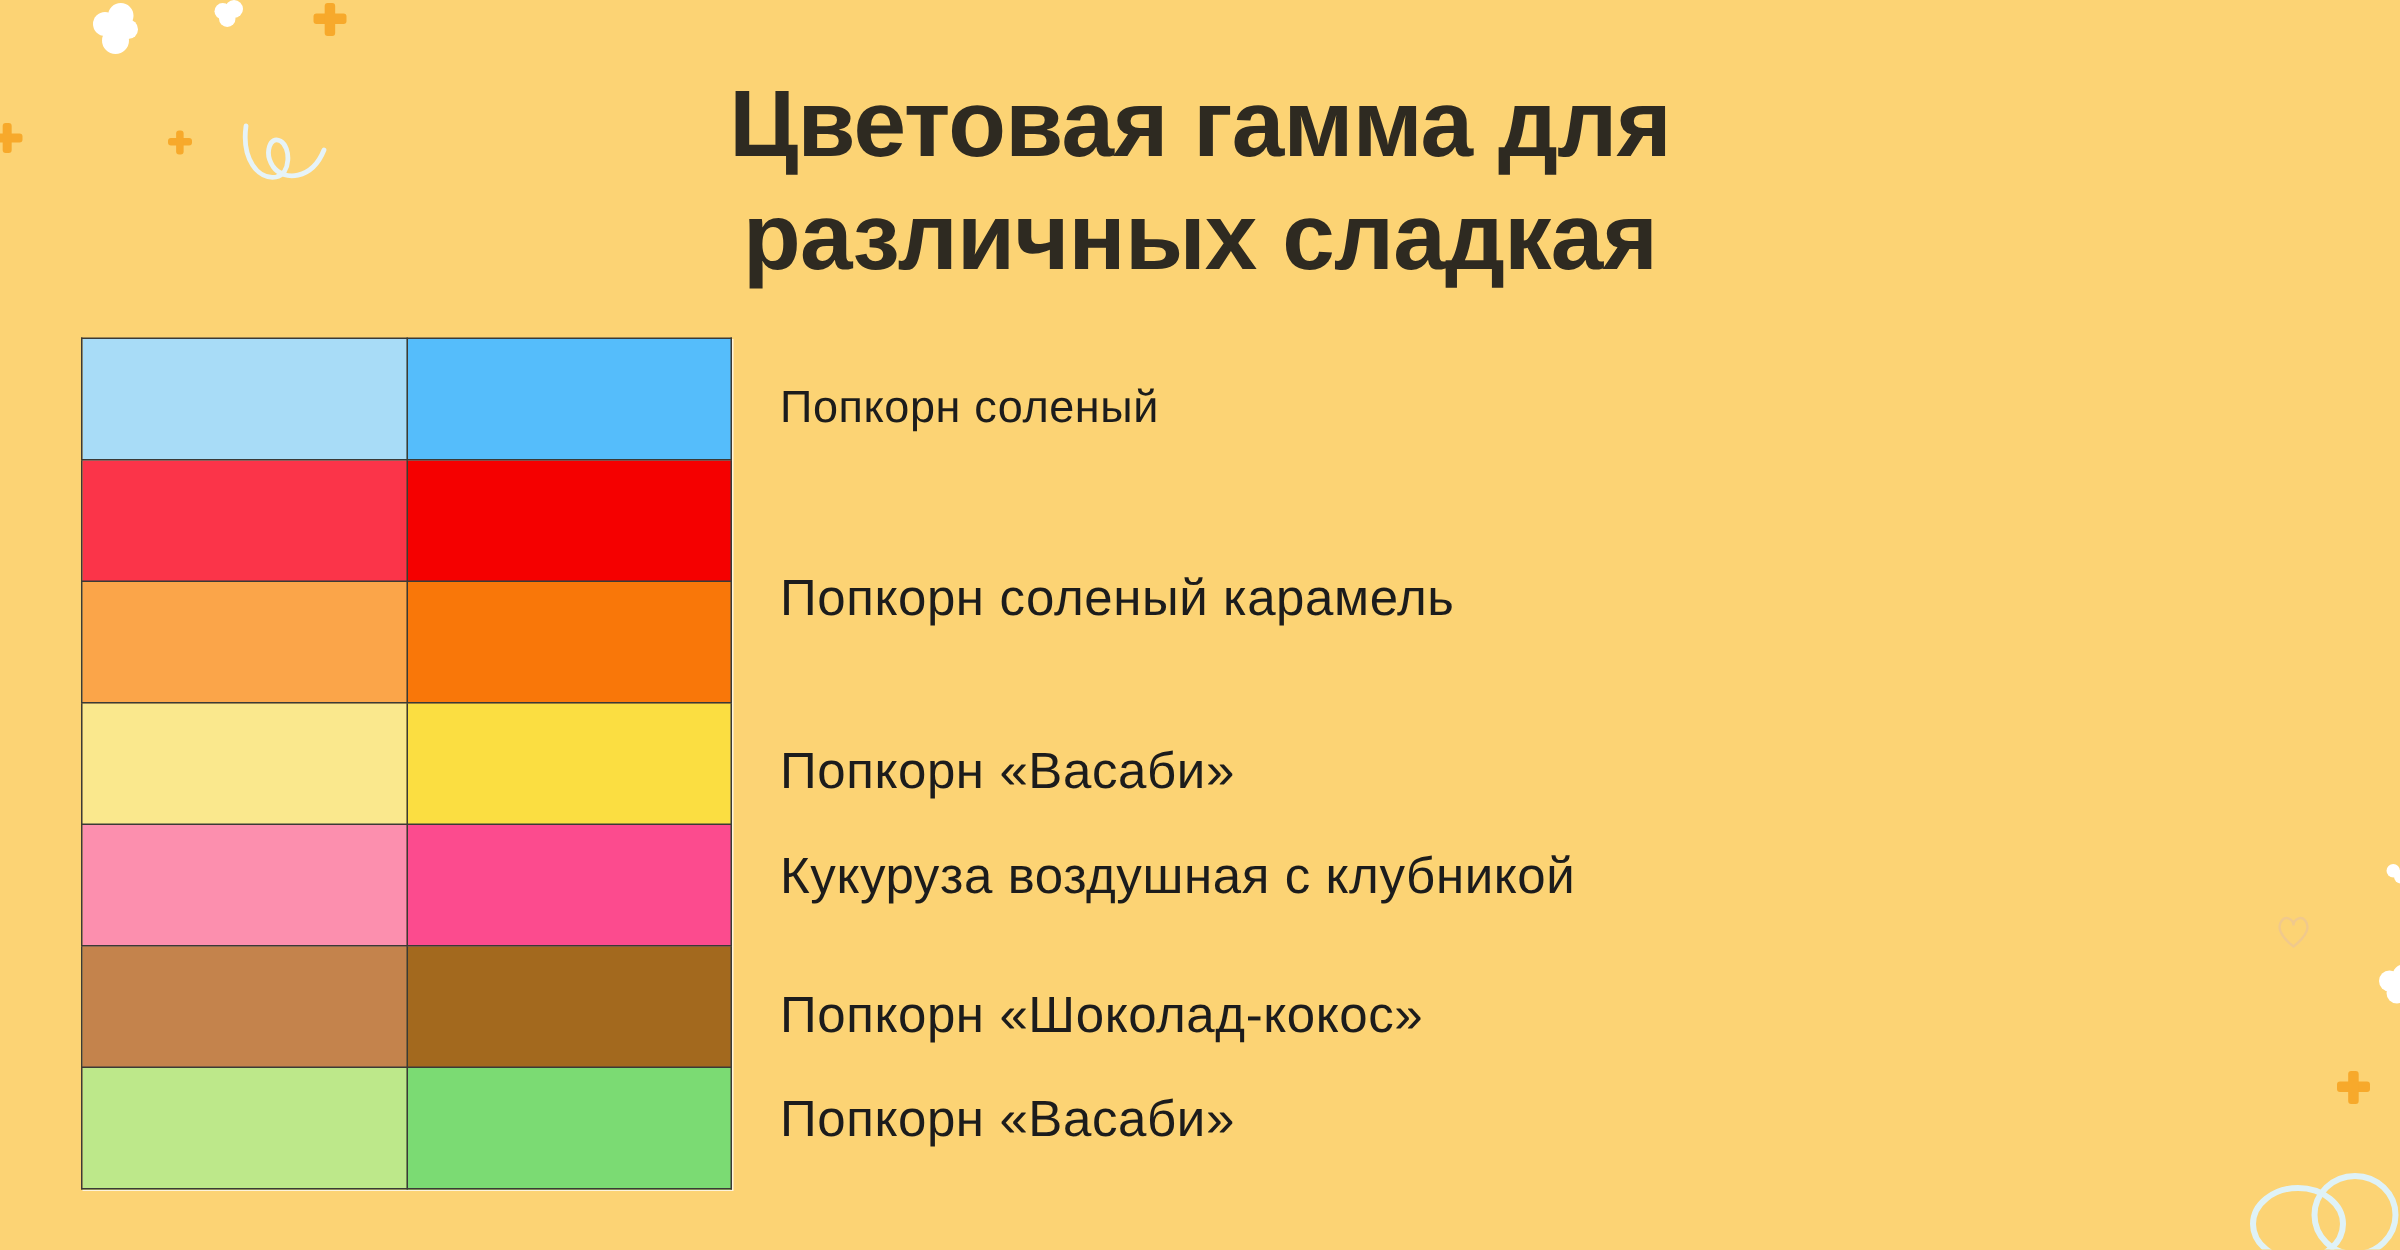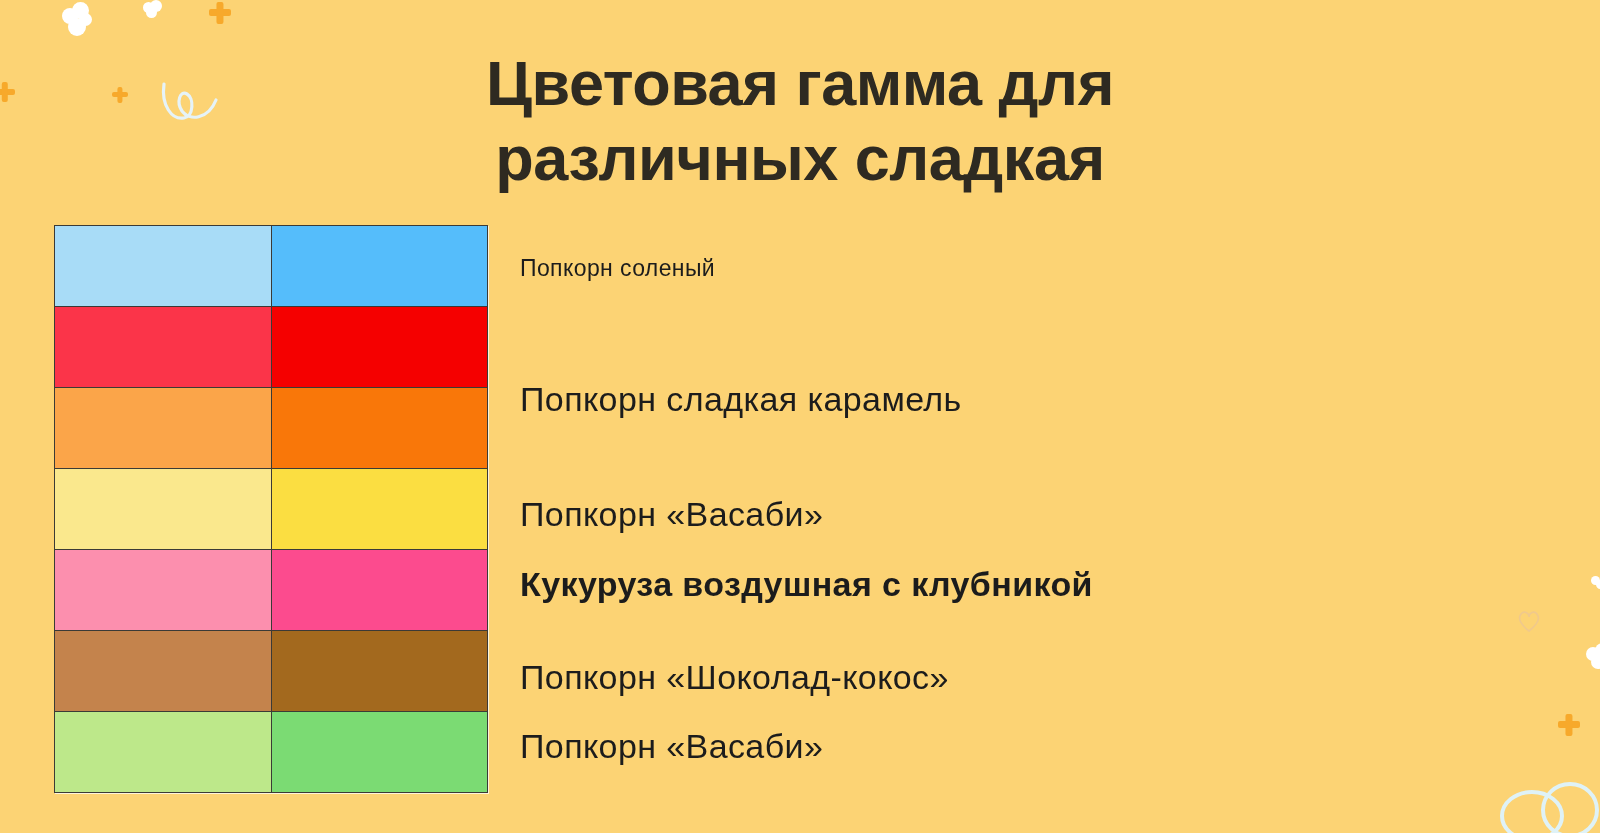--- a/index.html
+++ b/index.html
@@ -152,21 +152,21 @@
           <td style="background: rgb(163, 105, 30);"></td>
         </tr>
         <tr>
           <td style="background: rgb(189, 232, 138);"></td>
           <td style="background: rgb(123, 219, 115);"></td>
         </tr>
       </tbody>
   </table>
 
   <div id="labels">
-      <div class="flavor-label" style="top: 30px; font-size: 23px;">Попкорн соленый</div>
-      <div class="flavor-label" style="top: 155px; font-size: 34px;">Попкорн сладкая карамель</div>
+      <div class="flavor-label" style="top: 30px; font-size: 30px;">Попкорн соленый</div>
+      <div class="flavor-label" style="top: 155px; font-size: 34px;">Попкорн соленый карамель</div>
       <div class="flavor-label" style="top: 270px; font-size: 34px;">Попкорн «Васаби»</div>
-      <div class="flavor-label" style="top: 340px; font-size: 34px; font-weight: bold;">Кукуруза воздушная с клубникой</div>
+      <div class="flavor-label" style="top: 340px; font-size: 34px;">Кукуруза воздушная с клубникой</div>
       <div class="flavor-label" style="top: 433px; font-size: 34px;">Попкорн «Шоколад-кокос»</div>
       <div class="flavor-label" style="top: 502px; font-size: 34px;">Попкорн «Васаби»</div>
     </div>
 
 </div>
 
 </body></html>

